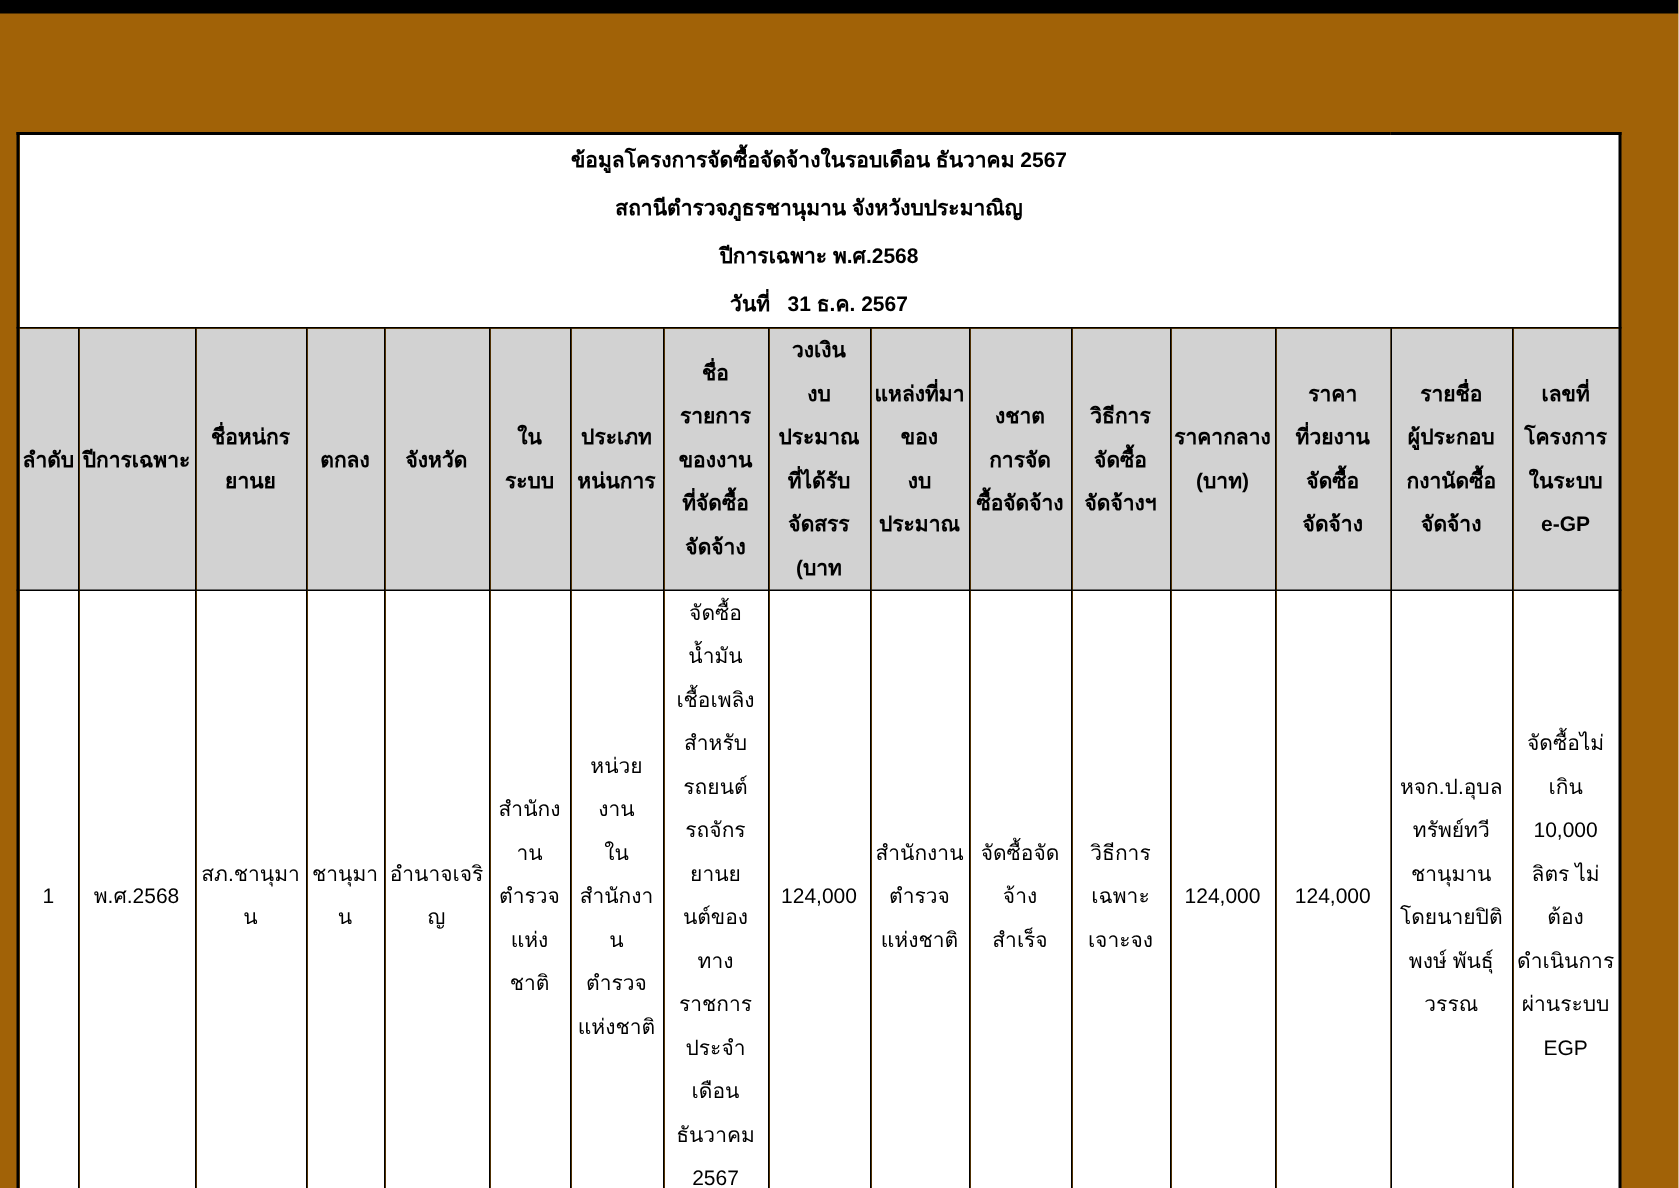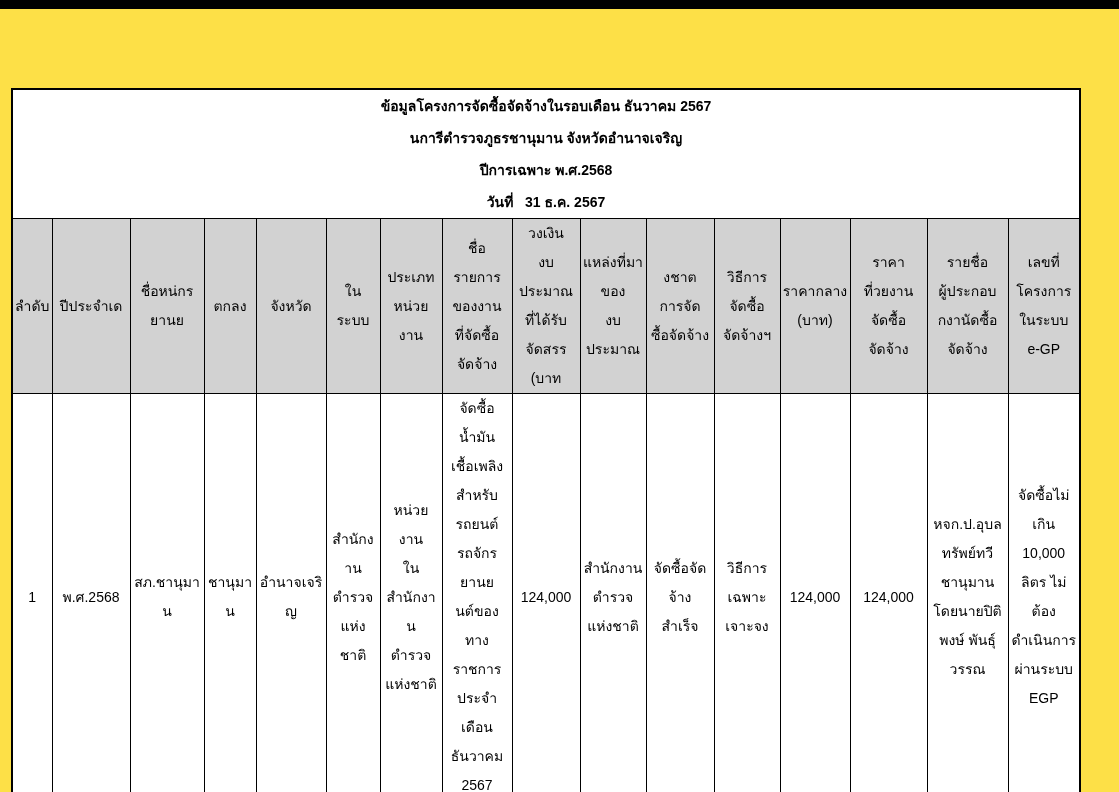--- a/index.html
+++ b/index.html
@@ -5,21 +5,21 @@
   html, body {
     margin: 0;
     padding: 0;
     background: #ffffff;
     font-family: "Liberation Sans", sans-serif;
   }
   .page {
     position: relative;
     width: 1119px;
     height: 792px;
-    background: #fde047;
+    background: #a16207;
     overflow: hidden;
   }
   .top-bar {
     position: absolute;
     top: 0;
     left: 0;
     width: 1119px;
     height: 9px;
     background: #000000;
   }
@@ -53,21 +53,21 @@
     text-align: center;
     vertical-align: middle;
   }
   .title-cell .title-line {
     line-height: 32px;
     white-space: pre-wrap;
   }
   tr.header-row th {
     background: #d2d2d2;
     height: 143px;
-    font-weight: normal;
+    font-weight: bold;
     white-space: pre-line;
   }
   tr.data-row td {
     height: 290px;
     background: #ffffff;
     font-weight: normal;
     white-space: pre-line;
     word-break: break-word;
   }
   td.num {
@@ -99,35 +99,35 @@
         <col style="width:70px">
           <col style="width:77px">
           <col style="width:81px">
           <col style="width:72px">
       </colgroup>
 
       <tbody>
           <tr>
         <td class="title-cell" colspan="16">
           <div class="title-line">ข้อมูลโครงการจัดซื้อจัดจ้างในรอบเดือน ธันวาคม 2567</div>
-          <div class="title-line">นการีตำรวจภูธรชานุมาน จังหวัดอำนาจเจริญ</div>
+          <div class="title-line">สถานีตำรวจภูธรชานุมาน จังหวังบประมาณิญ</div>
           <div class="title-line">ปีการเฉพาะ พ.ศ.2568</div>
           <div class="title-line">วันที่&nbsp;&nbsp; 31 ธ.ค. 2567</div>
         </td>
       </tr>
 
       <tr class="header-row">
         <th>ลำดับ</th>
-        <th>ปีประจำเด</th>
+        <th>ปีการเฉพาะ</th>
         <th>ชื่อหน่กรยานย</th>
         <th>ตกลง</th>
         <th>จังหวัด</th>
         <th>ในระบบ</th>
         <th>ประเภท
-หน่วยงาน</th>
+หน่นการ</th>
         <th>ชื่อ
 รายการ
 ของงาน
 ที่จัดซื้อ
 จัดจ้าง</th>
         <th>วงเงิน
 งบประมาณ
 ที่ได้รับ
 จัดสรร (บาท</th>
         <th>แหล่งที่มา

